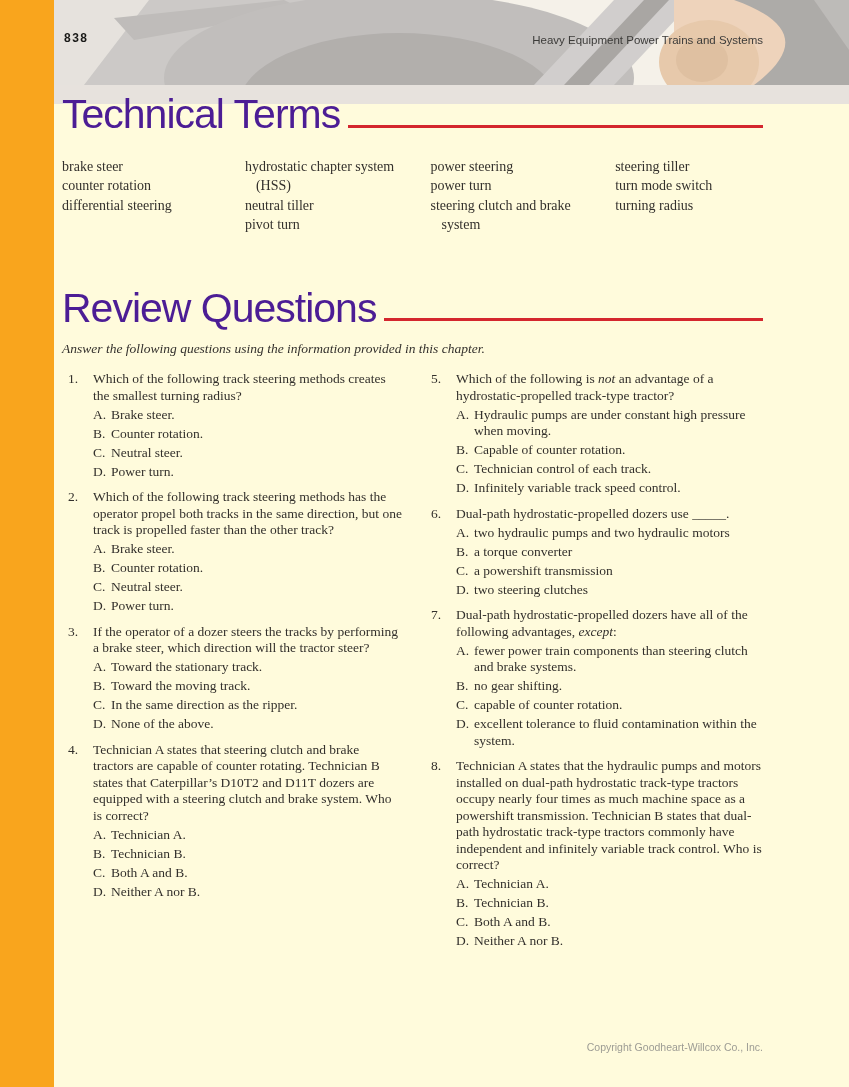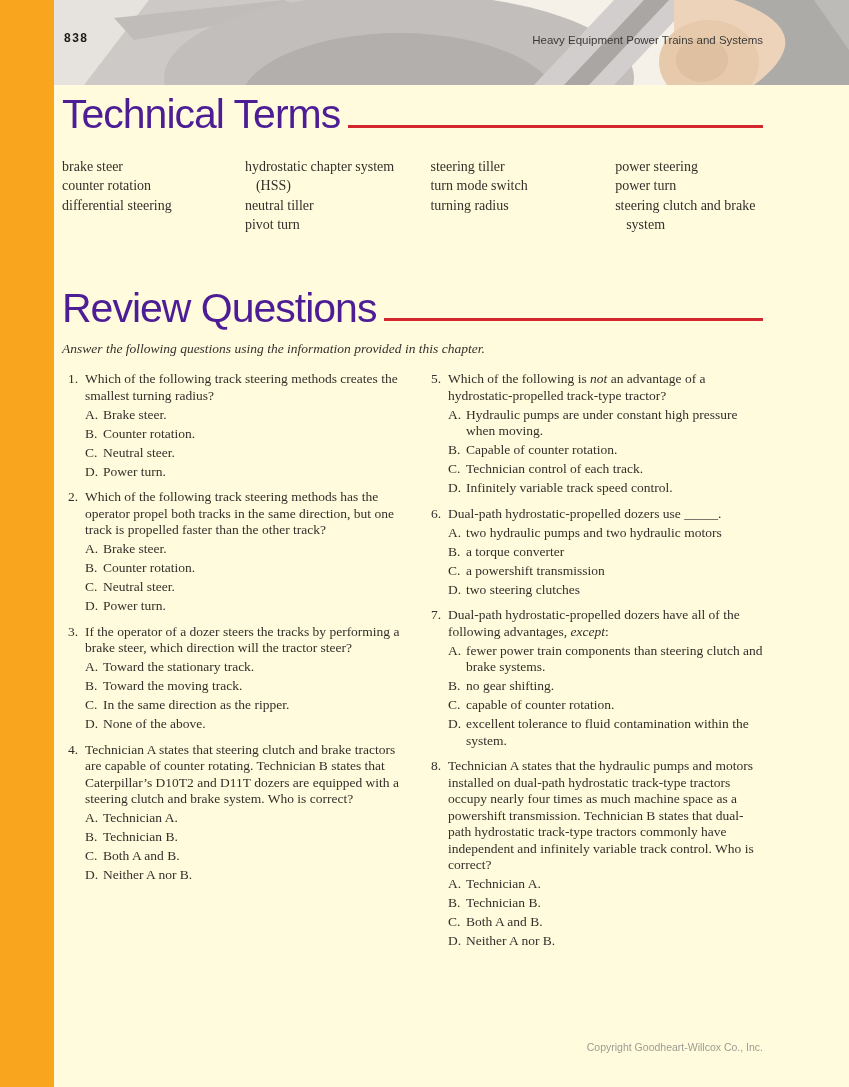--- a/index.html
+++ b/index.html
@@ -3,21 +3,21 @@
 <meta charset="utf-8">
 <style>
   html,body{margin:0;padding:0;background:#ffffff;}
   .page{
     position:relative;width:849px;height:1087px;overflow:hidden;
     background:#fffbdc;color:#33302c;
     font-family:"Liberation Serif", serif;
   }
   .stripe{position:absolute;left:0;top:0;width:54px;height:1087px;background:#f9a51d;z-index:5;}
   
-  .banner{position:absolute;left:54px;top:0;width:795px;height:85px;overflow:hidden;background:#e7e2dd;}
+  .banner{position:absolute;left:54px;top:0;width:795px;height:104px;overflow:hidden;background:#e7e2dd;}
   .banner svg{display:block;}
   .page-num{
     position:absolute;left:10px;top:31px;
     font-family:"Liberation Sans", sans-serif;font-weight:bold;
     font-size:12px;letter-spacing:1.5px;color:#191917;
   }
   .running-head{
     position:absolute;right:86px;top:34px;
     font-family:"Liberation Sans", sans-serif;
     font-size:11.5px;color:#3c3b39;
@@ -40,21 +40,21 @@
   .tcol:nth-child(3){width:178px;}
   .tcol:nth-child(4){width:168px;}
   .term-line.cont{padding-left:11px;}
   
   .instruction{margin-top:12px;font-style:italic;font-size:13.5px;line-height:16px;}
   .qcols{display:flex;gap:23px;margin-top:14px;}
   .qcol:nth-child(1){width:340px;}
   .qcol:nth-child(2){width:338px;}
   .q{display:flex;margin-bottom:9px;font-size:13.5px;line-height:16.5px;}
   .qnum{width:16px;flex:none;text-align:right;margin-right:7px;}
-  .qbody{flex:1;min-width:0;}
+  .qbody{flex:1;min-width:0;margin-left:8px;}
   .stem em{font-style:italic;}
   .opt{display:flex;margin-top:2.5px;}
   .optletter{width:18px;flex:none;}
   .opttext{flex:1;min-width:0;font-family:Liberation Serif, serif;}
   .copyright{
     position:absolute;top:1041px;right:86px;
     font-family:"Liberation Sans", sans-serif;
     font-size:10.5px;color:#9d9c94;
   }
 </style>
@@ -98,30 +98,30 @@
           <div class="term-line">counter rotation</div>
           <div class="term-line">differential steering</div>
         </div>
         <div class="tcol">
           <div class="term-line">hydrostatic chapter system</div>
           <div class="term-line cont">(HSS)</div>
           <div class="term-line">neutral tiller</div>
           <div class="term-line">pivot turn</div>
         </div>
         <div class="tcol">
-          <div class="term-line">steering tiller</div>
-          <div class="term-line">turn mode switch</div>
-          <div class="term-line">turning radius</div>
-        </div>
-        <div class="tcol">
           <div class="term-line">power steering</div>
           <div class="term-line">power turn</div>
           <div class="term-line">steering clutch and brake</div>
           <div class="term-line cont">system</div>
         </div>
+        <div class="tcol">
+          <div class="term-line">steering tiller</div>
+          <div class="term-line">turn mode switch</div>
+          <div class="term-line">turning radius</div>
+        </div>
       </div>
 
     <div class="sec-head rev-head">
       <div class="sec-title">Review Questions</div>
       <div class="sec-rule"></div>
     </div>
 
     <div class="instruction">Answer the following questions using the information provided in this chapter.</div>
 
     <div class="qcols">

